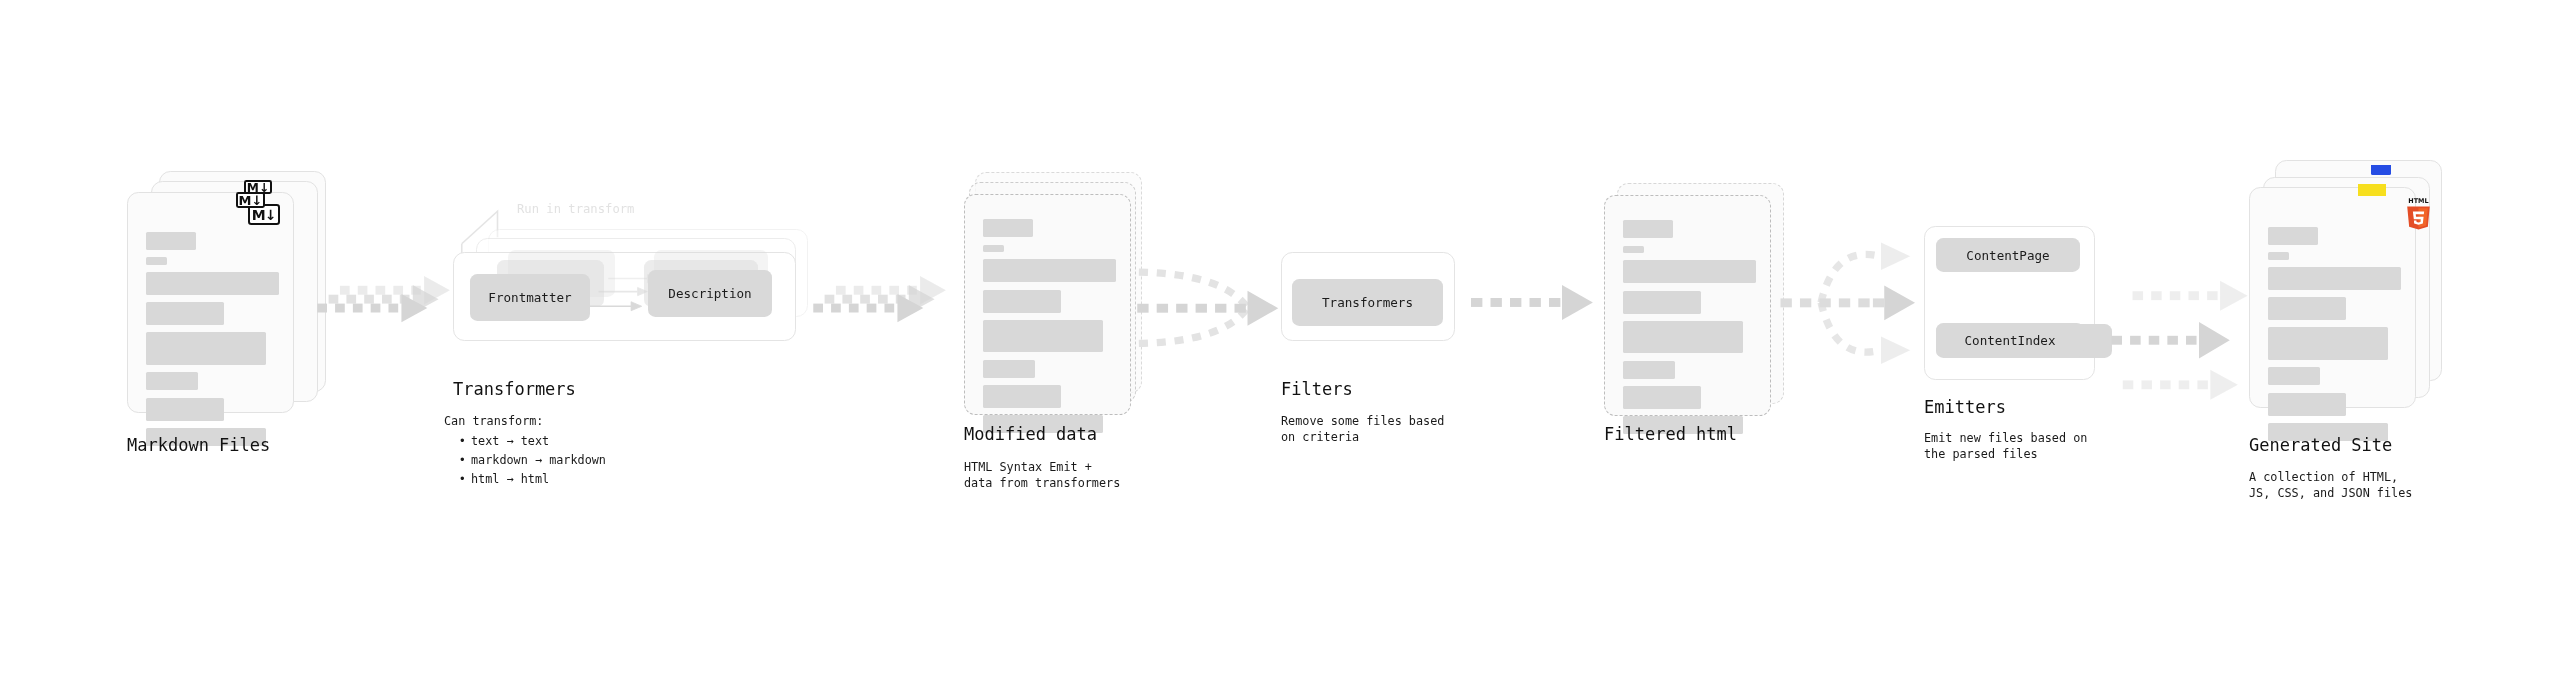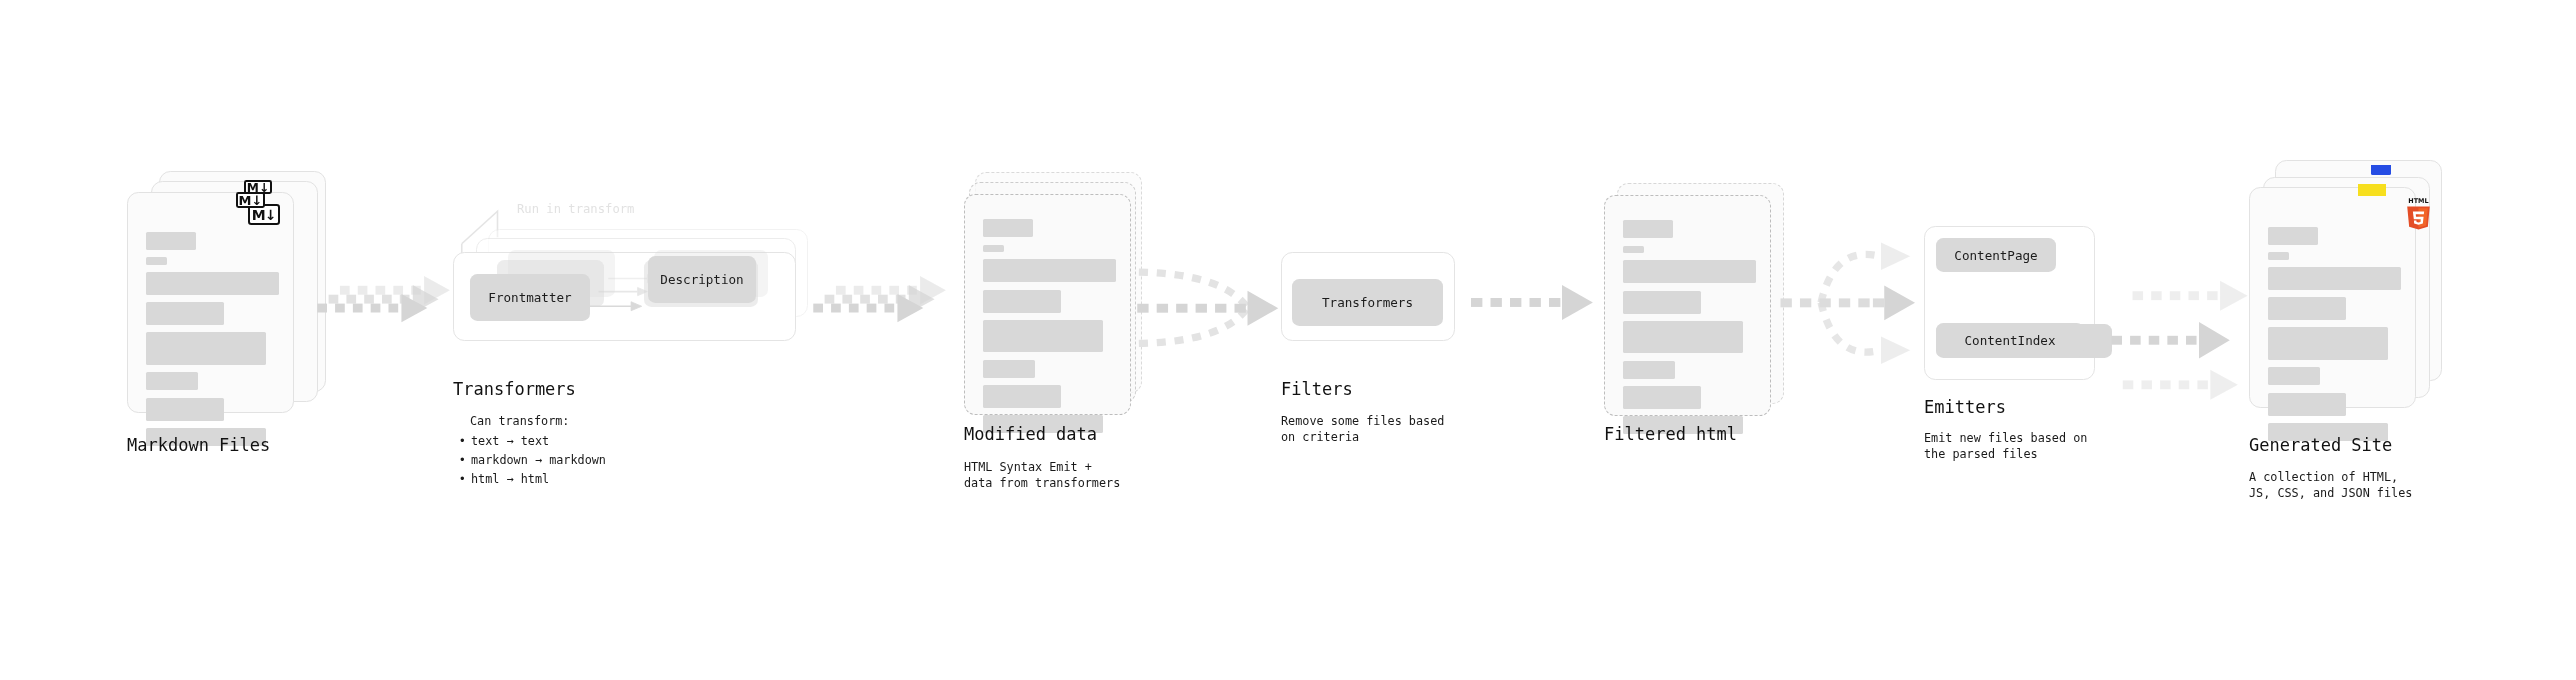--- a/index.html
+++ b/index.html
@@ -159,26 +159,26 @@
         <g opacity="0.95" transform="translate(-26,34)">
             <line x1="4" y1="30" x2="58" y2="30" stroke-width="2"></line>
             <polygon points="58,24.5 71,30 58,35.5"></polygon>
           </g>
       </g>
     </svg>
 
     <div class="chip" style="position:absolute;left:470px;top:274px;width:120px;height:47px;">
       <span>Frontmatter</span>
     </div>
-    <div class="chip" style="position:absolute;left:648px;top:256px;width:108px;height:47px;">
+    <div class="chip" style="position:absolute;left:648px;top:270px;width:124px;height:47px;">
       <span>Description</span>
     </div>
 
     <div class="stacklabel" style="left:453px;top:379px;">Transformers</div>
-    <div class="subtext" style="left:470px;top:414px;text-align:right;">Can transform:</div>
+    <div class="subtext" style="left:444px;top:414px;text-align:right;">Can transform:</div>
     <ul style="position:absolute;left:453px;top:432px;margin:0;padding-left:18px;list-style:none;font-size:11.8px;color:#1a1a1a;line-height:1.62;">
       <li style="position:relative;"><span style="position:absolute;left:-12.2px;">•</span><span>text → text</span></li>
       <li style="position:relative;"><span style="position:absolute;left:-12.2px;">•</span><span>markdown → markdown</span></li>
       <li style="position:relative;"><span style="position:absolute;left:-12.2px;">•</span><span>html → html</span></li>
     </ul>
   </div>
 
   <svg class="arrowsvg" width="130" height="89" style="left:813px;top:268px;" viewBox="0 0 160 110">
     <g fill="#d5d5d5">
       <g opacity="0.45" transform="translate(28,-22)">
@@ -299,21 +299,21 @@
     <g fill="#d5d5d5">
       <polygon points="138,61 176,82.5 138,104"></polygon>
       <polygon points="134,8 170,25 134,42" opacity="0.42"></polygon>
       <polygon points="134,124 170,141 134,158" opacity="0.42"></polygon>
     </g>
   </svg>
 
   <div>
     <div class="stagebox" style="left:1924px;top:226px;width:171px;height:154px;">
     </div>
-    <div class="chip" style="position:absolute;left:1936px;top:238px;width:120px;height:34px;">
+    <div class="chip" style="position:absolute;left:1936px;top:238px;width:144px;height:34px;">
       <span>ContentPage</span>
     </div>
     <div class="chip" style="position:absolute;left:1936px;top:297px;width:176px;height:34px;margin-top:27px;">
       <span>FolderPage</span>
     </div>
     <div class="chip" style="position:absolute;left:1936px;top:323px;width:148px;height:34px;">
       <span>ContentIndex</span>
     </div>
     <div class="stacklabel" style="left:1924px;top:397px;">Emitters</div>
     <div class="subtext" style="left:1924px;top:431px;">Emit new files based on

